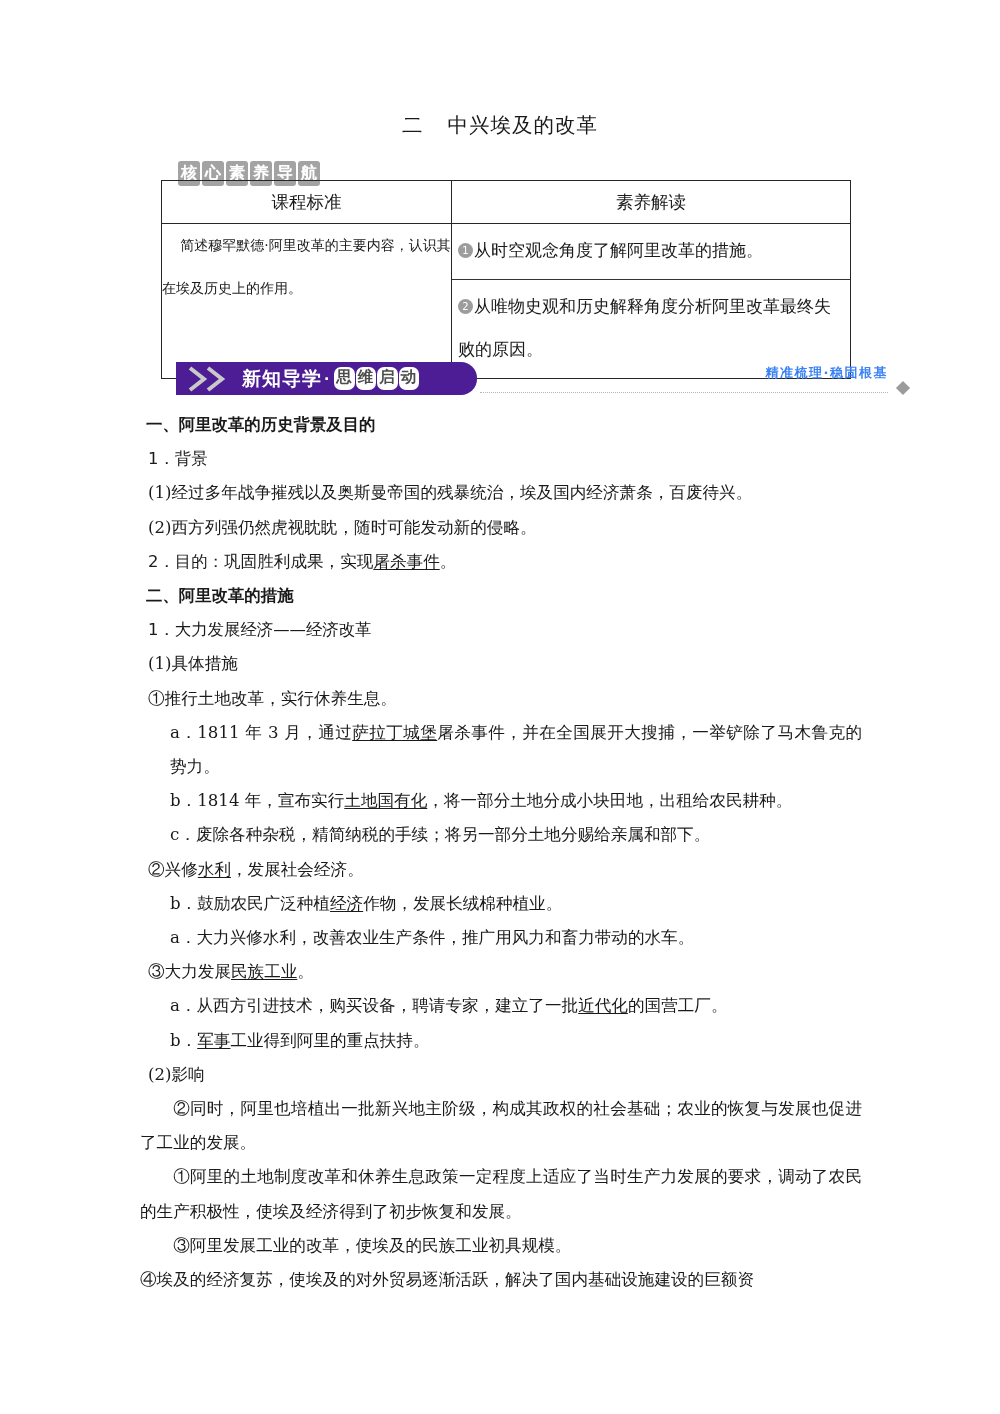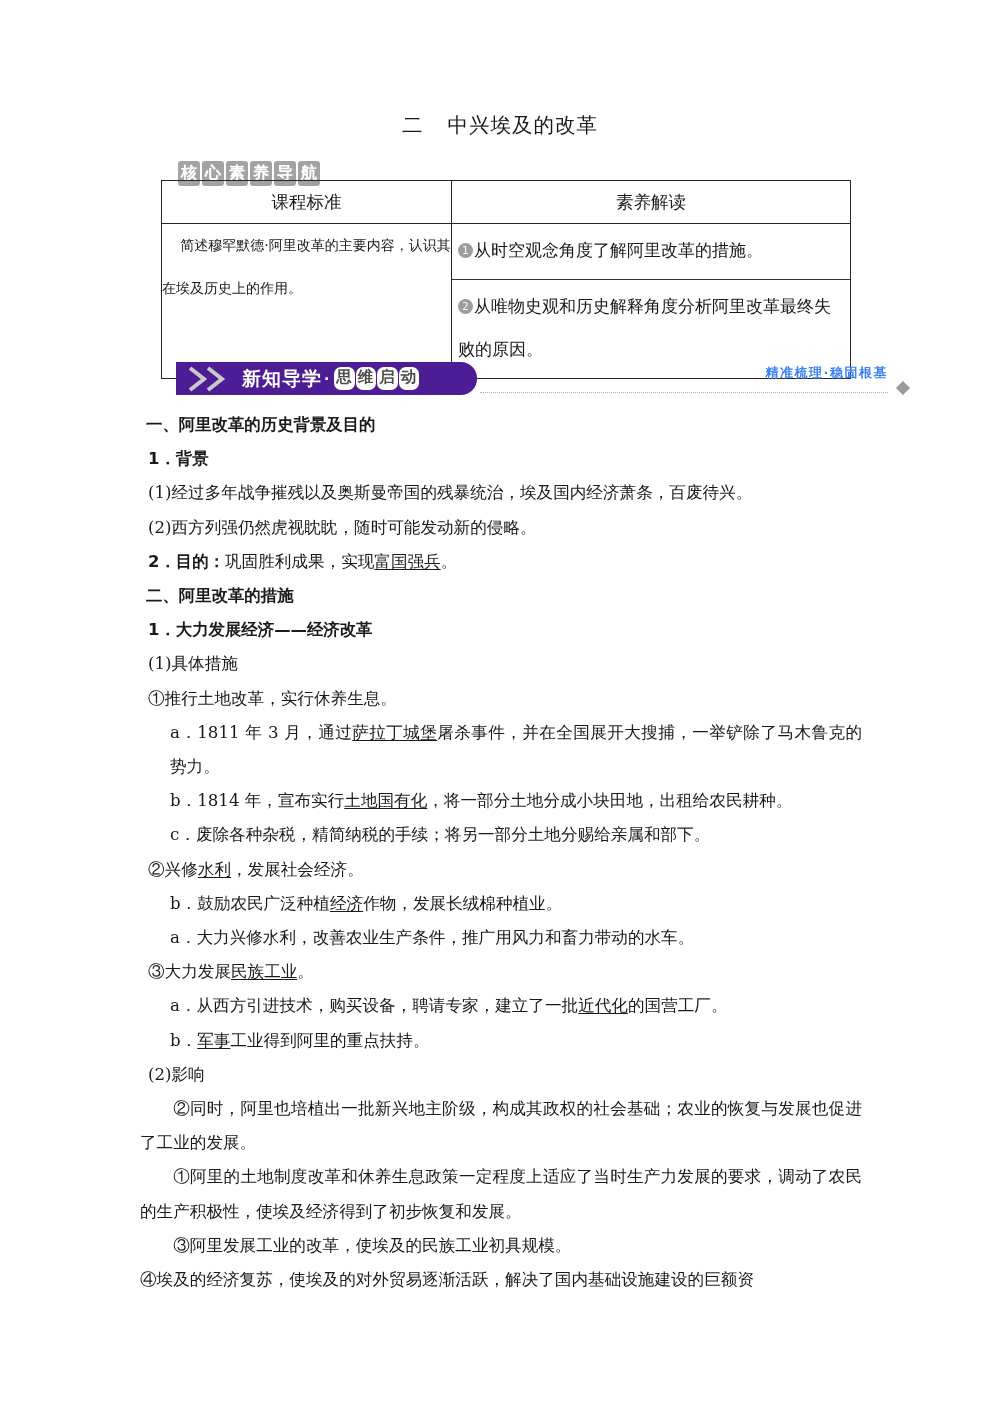--- a/index.html
+++ b/index.html
@@ -195,21 +195,21 @@
     text-align: justify;
     font-family: "DejaVu Serif", "Liberation Serif", serif;
   }
   .lvl1 {
     font-weight: bold;
     font-family: "DejaVu Sans", "Liberation Sans", sans-serif !important;
     font-size: 16.4px !important;
     margin-left: 6px !important;
   }
   .lvl2 {
-    font-weight: bold;
+    font-weight: normal;
     font-family: "DejaVu Sans", "Liberation Sans", sans-serif !important;
     font-size: 16.4px !important;
     margin-left: 8px !important;
   }
   .para { margin-left: 8px !important; }
   .sub-a { margin-left: 30px !important; }
   .indent2 { text-indent: 2em; }
   u.ul { text-decoration: underline; text-underline-offset: 2px; }
 </style>
 </head>
@@ -271,21 +271,21 @@
     <div class="banner-right">精准梳理·稳固根基</div>
     <div class="banner-diamond"></div>
   </div>
 
   <div class="content">
 
     <p class="lvl1">一、阿里改革的历史背景及目的</p>
     <p class="lvl2">1．背景</p>
     <p class="para">(1)经过多年战争摧残以及奥斯曼帝国的残暴统治，埃及国内经济萧条，百废待兴。</p>
     <p class="para">(2)西方列强仍然虎视眈眈，随时可能发动新的侵略。</p>
-    <p class="para"><span class="lvl2" style="margin-left:0 !important">2．目的：</span><span>巩固胜利成果，实现</span><u class="ul">富国强兵</u><span>。</span></p>
+    <p class="para"><span class="lvl2" style="margin-left:0 !important">2．目的：</span><span>巩固胜利成果，实现</span><u class="ul">屠杀事件</u><span>。</span></p>
 
     <p class="lvl1">二、阿里改革的措施</p>
     <p class="lvl2">1．大力发展经济——经济改革</p>
     <p class="para">(1)具体措施</p>
     <p class="para">①推行土地改革，实行休养生息。</p>
 
     <p class="sub-a"><span>a．1811 年 3 月，通过</span><u class="ul">萨拉丁城堡</u><span>屠杀事件，并在全国展开大搜捕，一举铲除了马木鲁克的势力。</span></p>
 
     <p class="sub-a"><span>b．1814 年，宣布实行</span><u class="ul">土地国有化</u><span>，将一部分土地分成小块田地，出租给农民耕种。</span></p>
 

